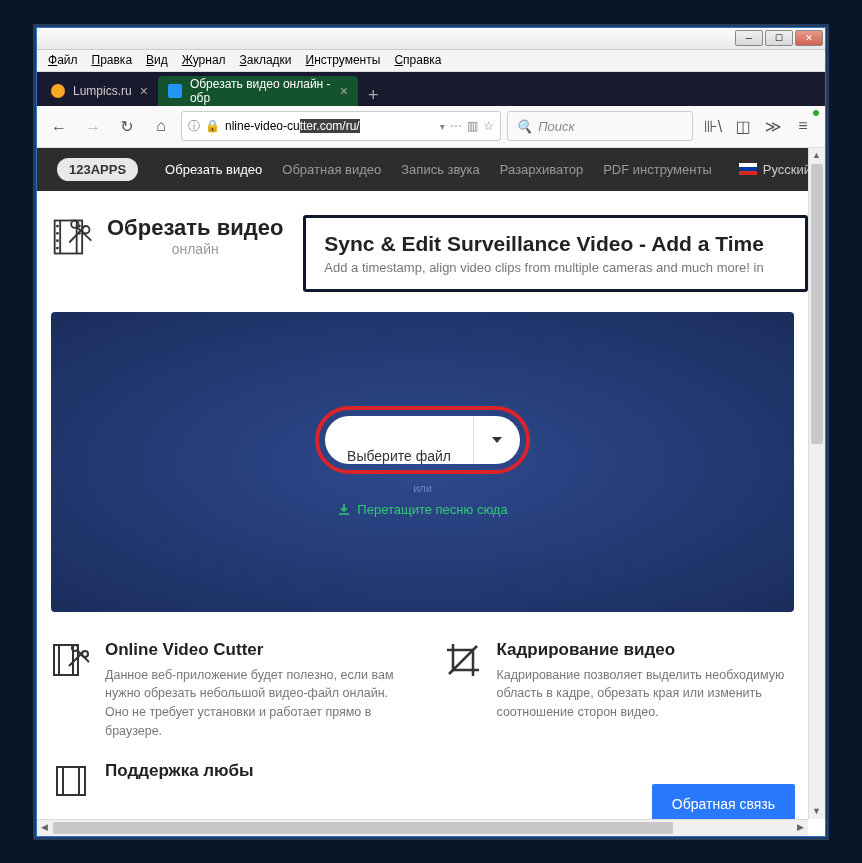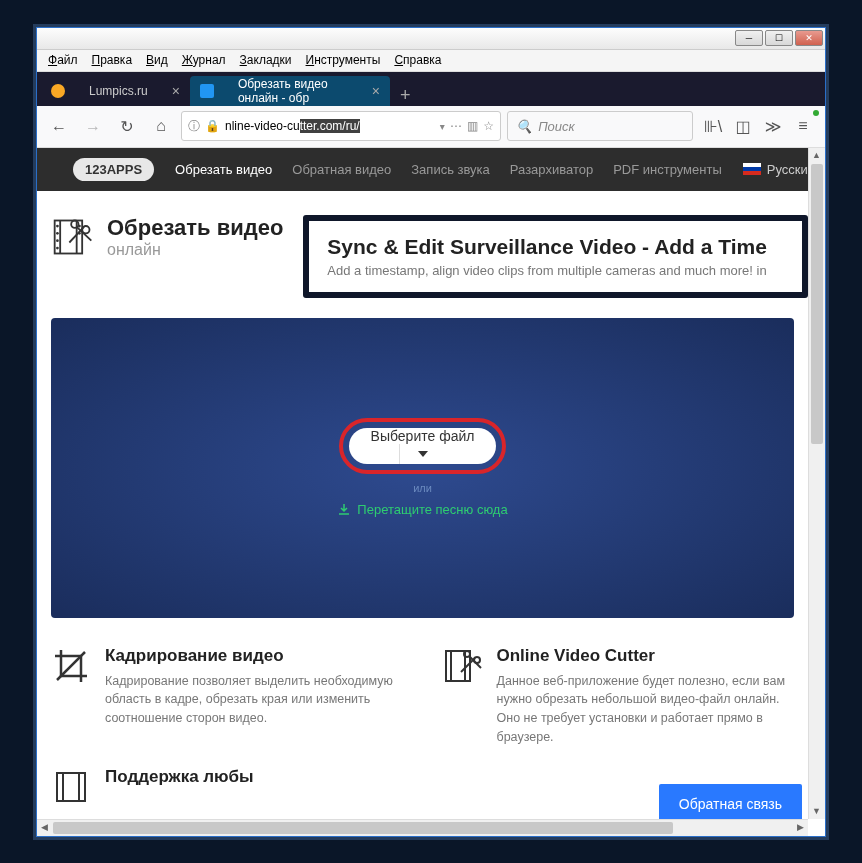--- a/index.html
+++ b/index.html
@@ -7,63 +7,63 @@
 .win-frame { width:790px; height:810px; background:#fff; border:1px solid #2a6fc9; box-shadow:0 0 0 3px rgba(100,150,220,0.3); position:relative; display:flex; flex-direction:column; }
 .titlebar { height:22px; background:linear-gradient(#fdfdfd,#e8e8e8); display:flex; justify-content:flex-end; align-items:center; padding:0 2px; border-bottom:1px solid #ccc; }
 .win-btn { width:28px; height:16px; margin-left:2px; border:1px solid #888; border-radius:2px; display:flex; align-items:center; justify-content:center; font-size:9px; cursor:pointer; }
 .win-min { background:linear-gradient(#f0f0f0,#d8d8d8); }
 .win-max { background:linear-gradient(#f0f0f0,#d8d8d8); }
 .win-close { background:linear-gradient(#e89a8f,#d0614f); color:#fff; }
 .menubar { height:22px; background:#f5f5f5; display:flex; align-items:center; padding:0 6px; font-size:12px; gap:4px; border-bottom:1px solid #ddd; }
 .menubar span { padding:2px 5px; cursor:pointer; }
 .menubar span u { text-decoration:underline; }
 .tabbar { height:34px; background:#1a1a2e; display:flex; align-items:flex-end; padding:0 4px; }
-.tab { height:30px; padding:0 10px; display:flex; align-items:center; gap:24px; color:#ccc; font-size:12px; border-radius:4px 4px 0 0; max-width:200px; cursor:pointer; }
-.tab.active { background:#0c4a6e; color:#fff; }
+.tab { height:30px; padding:0 10px; display:flex; align-items:center; gap:8px; color:#ccc; font-size:12px; border-radius:4px 4px 0 0; max-width:200px; cursor:pointer; }
+.tab.active { background:#14532d; color:#fff; }
 .tab-icon { width:14px; height:14px; border-radius:50%; background:#f9a825; flex-shrink:0; }
 .tab-icon.blue { background:#2196f3; border-radius:2px; }
 .tab-close { color:#aaa; font-size:14px; cursor:pointer; }
 .newtab { color:#aaa; padding:0 10px; font-size:18px; cursor:pointer; }
 .toolbar { height:42px; background:#f9f9fa; display:flex; align-items:center; padding:0 8px; gap:6px; border-bottom:1px solid #ddd; }
 .icon-btn { width:28px; height:28px; display:flex; align-items:center; justify-content:center; color:#555; cursor:pointer; font-size:16px; border-radius:3px; }
 .urlbar { flex:0 0 320px; height:30px; border:1px solid #ccc; border-radius:3px; display:flex; align-items:center; padding:0 6px; gap:5px; background:#fff; font-size:12px; }
 .url-text { flex:1; overflow:hidden; white-space:nowrap; }
 .url-text .sel { background:#404040; color:#fff; padding:1px 0; }
 .searchbar { flex:1; height:30px; border:1px solid #ccc; border-radius:3px; display:flex; align-items:center; padding:0 8px; gap:6px; color:#888; font-size:13px; font-style:italic; }
 .right-icons { display:flex; gap:2px; }
 .content { flex:1; overflow:auto; position:relative; }
-.topnav { background:#2d2d2d; color:#bbb; padding:10px 36px; display:flex; align-items:center; gap:21px; font-size:13px; }
+.topnav { background:#2d2d2d; color:#bbb; padding:10px 20px; display:flex; align-items:center; gap:27px; font-size:13px; }
 .logo { background:#e8e8e8; color:#333; padding:4px 12px; border-radius:14px; font-weight:bold; font-size:13px; }
 .navlinks { display:flex; flex-direction:column; gap:6px; flex:1; }
 .navrow { display:flex; gap:20px; }
 .navrow a { color:#999; cursor:pointer; white-space:nowrap; }
 .navrow a.active { color:#fff; }
 .lang { display:flex; align-items:center; gap:6px; color:#ccc; font-size:13px; cursor:pointer; }
 .flag { width:18px; height:12px; background:linear-gradient(#fff 33%,#0039a6 33% 66%,#d52b1e 66%); }
 .header-row { display:flex; padding:24px 0 20px 14px; gap:20px; }
 .page-title { display:flex; gap:12px; align-items:flex-start; }
 .title-icon { width:44px; height:44px; }
 .title-text h1 { font-size:22px; font-weight:bold; color:#222; }
-.title-text .sub { font-size:16px; color:#999; }
-.ad-box { flex:1; border:6px solid #0f172a; border-radius:3px; padding:14px 18px; }
+.title-text .sub { font-size:14px; color:#999;text-align:center; }
+.ad-box { flex:1; border:3px solid #0f172a; border-radius:3px; padding:14px 18px; }
 .ad-box h2 { font-size:21px; color:#222; font-weight:600; margin-bottom:4px; white-space:nowrap; overflow:hidden; }
 .ad-box p { font-size:13px; color:#777; white-space:nowrap; overflow:hidden; }
 .upload-area { margin:0 14px; height:300px; background:radial-gradient(ellipse at center,#2e4a8f,#1a2d5c); border-radius:4px; display:flex; flex-direction:column; align-items:center; justify-content:center; position:relative; }
 .file-btn-wrap { border:4px solid #d9252a; border-radius:36px; padding:6px; }
-.file-btn { background:#fff; border-radius:26px; height:36px; display:flex; align-items:center; overflow:hidden;flex-direction:column; }
+.file-btn { background:#fff; border-radius:26px; height:48px; display:flex; align-items:flex-end; overflow:hidden; }
 .file-btn-label { padding:0 22px; font-size:14px; color:#333; cursor:pointer; }
 .file-btn-drop { border-left:1px solid #ddd; padding:0 18px; height:100%; display:flex; align-items:center; cursor:pointer; }
 .or-text { color:#6b8abf; font-size:11px; margin-top:8px; }
 .drag-text { color:#2ecc71; font-size:13px; margin-top:8px; display:flex; align-items:center; gap:6px; cursor:pointer; }
 .features { display:flex; flex-wrap:wrap; padding:28px 14px 10px; gap:0 40px; }
 .feature { width:calc(50% - 20px); display:flex; gap:14px; margin-bottom:20px; }
 .feat-icon { width:40px; height:40px; flex-shrink:0; color:#444; }
 .feat-text h3 { font-size:17px; font-weight:bold; color:#222; margin-bottom:6px; }
 .feat-text p { font-size:12.5px; color:#777; line-height:1.5; }
-.feedback { position:absolute; bottom:12px; right:23px; background:#2979ff; color:#fff; padding:12px 20px; font-size:14px; font-weight:500; border-radius:2px; cursor:pointer; }
+.feedback { position:absolute; bottom:12px; right:30px; background:#2979ff; color:#fff; padding:12px 20px; font-size:14px; font-weight:500; border-radius:2px; cursor:pointer; }
 .scrollbar-v { position:absolute; right:0; top:0; bottom:17px; width:17px; background:#f0f0f0; border-left:1px solid #ddd; }
 .scroll-thumb-v { position:absolute; top:16px; left:2px; right:2px; height:280px; background:#c8c8c8; border-radius:2px; }
 .scrollbar-h { position:absolute; left:0; right:17px; bottom:0; height:17px; background:#f0f0f0; border-top:1px solid #ddd; }
 .scroll-thumb-h { position:absolute; left:16px; top:2px; bottom:2px; width:620px; background:#c8c8c8; border-radius:2px; }
 .scroll-arrow { position:absolute; width:15px; height:15px; display:flex; align-items:center; justify-content:center; font-size:9px; color:#666; cursor:pointer; }
 svg { display:block; }
 </style>
 </head>
 <body>
 
@@ -183,45 +183,45 @@
         <svg width="14" height="14" viewBox="0 0 14 14">
               <path d="M7 1 v7 M4 5 l3 3 l3 -3 M2 11 h10" stroke="#2ecc71" stroke-width="1.5" fill="none"></path>
             </svg>
         <span>Перетащите песню сюда</span>
       </div>
     </div>
 
     <div class="features">
       <div class="feature">
         <svg class="feat-icon" viewBox="0 0 40 40">
-              <path d="M10 4 v26 h26 M4 10 h26 v26" stroke="#333" stroke-width="2.5" fill="none"></path>
-              <line x1="6" y1="34" x2="34" y2="6" stroke="#333" stroke-width="2.5"></line>
-            </svg>
-        <div class="feat-text">
-          <h3>Кадрирование видео</h3>
-          <p>Кадрирование позволяет выделить необходимую область в кадре, обрезать края или изменить соотношение сторон видео.</p>
-        </div>
-      </div>
-      <div class="feature">
-        <svg class="feat-icon" viewBox="0 0 40 40">
               <rect x="3" y="5" width="24" height="30" fill="none" stroke="#333" stroke-width="2"></rect>
               <line x1="8" y1="5" x2="8" y2="35" stroke="#333" stroke-width="2"></line>
               <line x1="22" y1="5" x2="22" y2="35" stroke="#333" stroke-width="2"></line>
               <circle cx="24" cy="8" r="3" fill="none" stroke="#333" stroke-width="2"></circle>
               <circle cx="34" cy="14" r="3" fill="none" stroke="#333" stroke-width="2"></circle>
               <line x1="26" y1="10" x2="38" y2="22" stroke="#333" stroke-width="2"></line>
               <line x1="32" y1="12" x2="18" y2="26" stroke="#333" stroke-width="2"></line>
             </svg>
         <div class="feat-text">
           <h3>Online Video Cutter</h3>
           <p>Данное веб-приложение будет полезно, если вам нужно обрезать небольшой видео-файл онлайн. Оно не требует установки и работает прямо в браузере.</p>
         </div>
       </div>
       <div class="feature">
         <svg class="feat-icon" viewBox="0 0 40 40">
+              <path d="M10 4 v26 h26 M4 10 h26 v26" stroke="#333" stroke-width="2.5" fill="none"></path>
+              <line x1="6" y1="34" x2="34" y2="6" stroke="#333" stroke-width="2.5"></line>
+            </svg>
+        <div class="feat-text">
+          <h3>Кадрирование видео</h3>
+          <p>Кадрирование позволяет выделить необходимую область в кадре, обрезать края или изменить соотношение сторон видео.</p>
+        </div>
+      </div>
+      <div class="feature">
+        <svg class="feat-icon" viewBox="0 0 40 40">
               <rect x="6" y="6" width="28" height="28" fill="none" stroke="#333" stroke-width="2"></rect>
               <line x1="12" y1="6" x2="12" y2="34" stroke="#333" stroke-width="2"></line>
               <line x1="28" y1="6" x2="28" y2="34" stroke="#333" stroke-width="2"></line>
             </svg>
         <div class="feat-text">
           <h3>Поддержка любы</h3>
         </div>
       </div>
     </div>
     </div>

